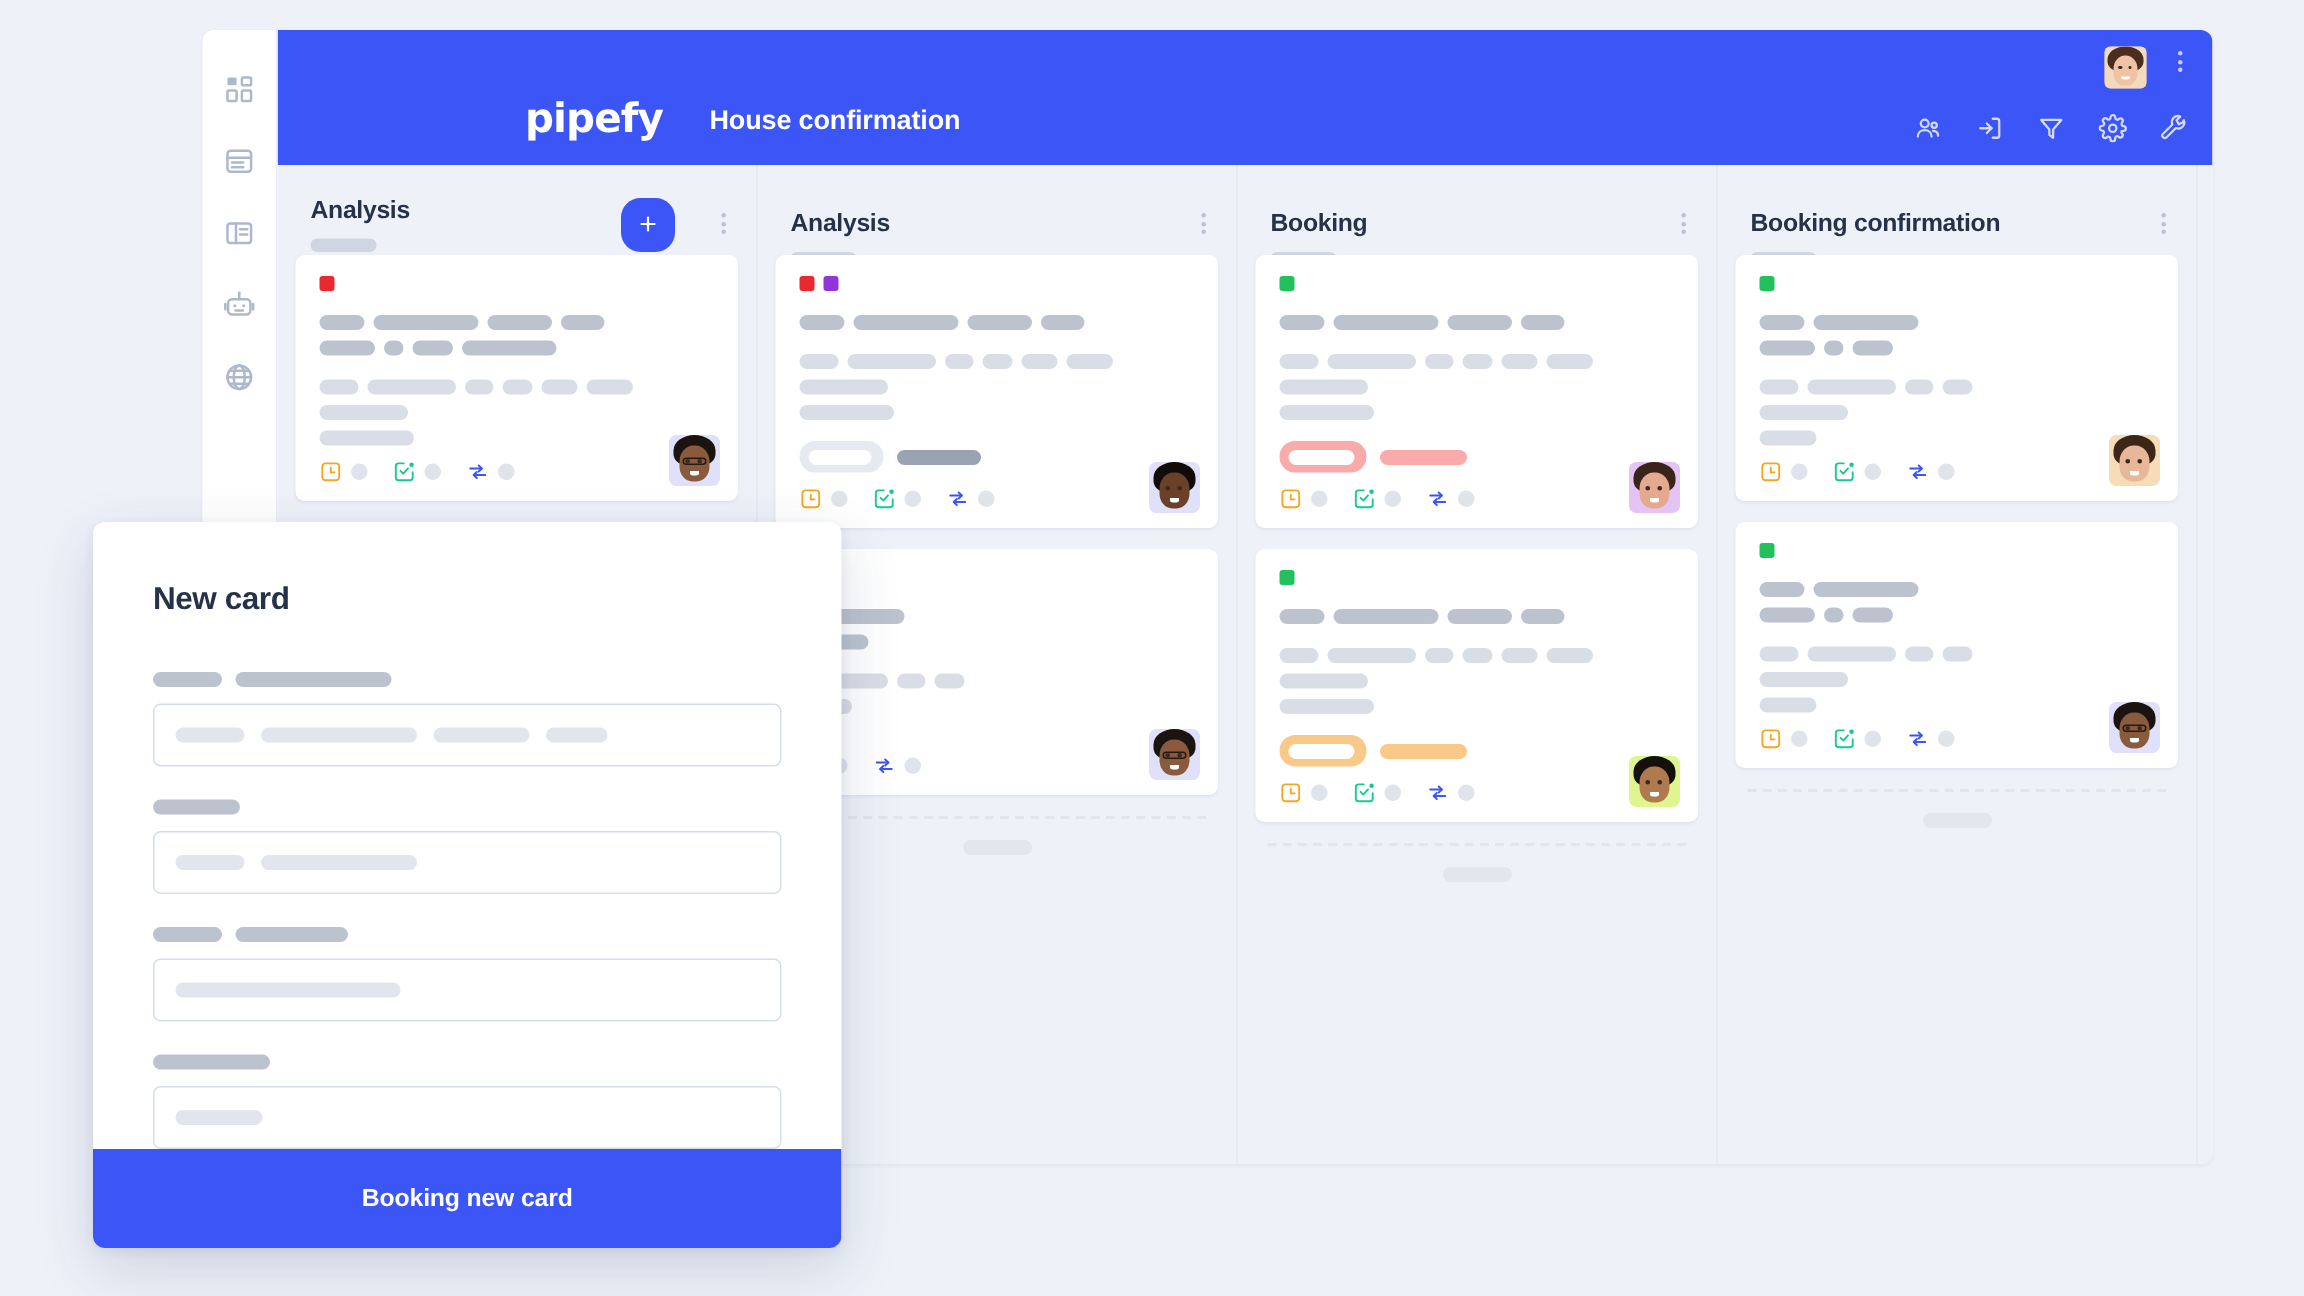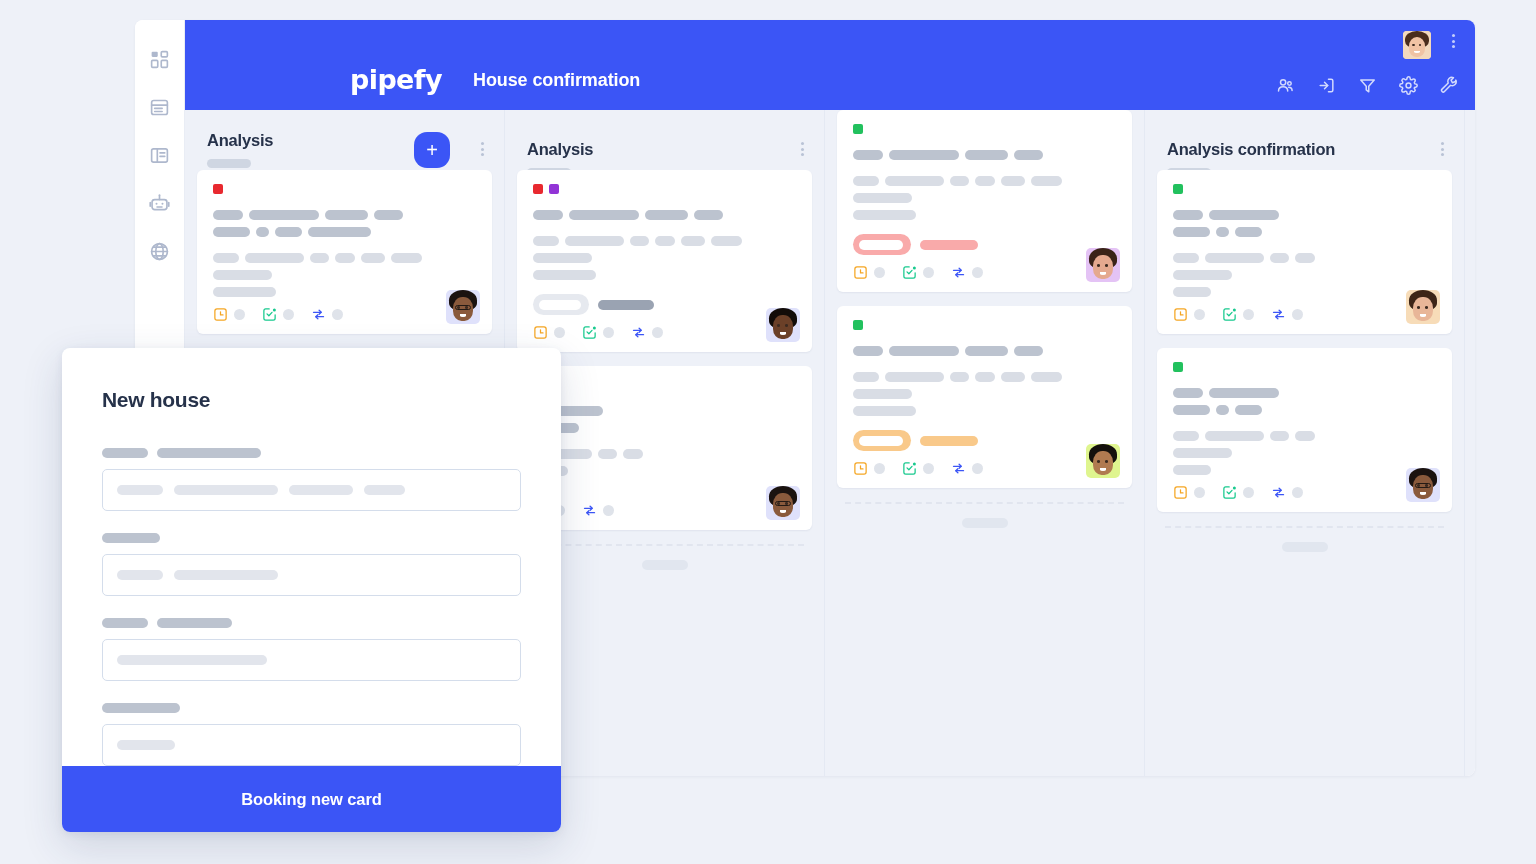--- a/index.html
+++ b/index.html
@@ -492,20 +492,29 @@
               <div class="eyeL"></div>
               <div class="eyeR"></div>
               <div class="mouth"></div>
             </div>
           </div>
         </article>
         <div class="col-footer-divider"></div>
         <div class="col-footer-pill"></div>
       </section>
       <section class="column">
+        <div class="col-head">
+          <div class="col-title">Booking</div>
+          <div class="col-sub"></div>
+          <div class="col-kebab">
+            <i></i>
+            <i></i>
+            <i></i>
+          </div>
+        </div>
         <article class="card">
           <div class="card-labels">
             <span class="label-dot" style="background: rgb(34, 193, 94);"></span>
           </div>
           <div class="sk-row"><span class="sk" style="width: 30px;"></span><span class="sk" style="width: 70px;"></span><span class="sk" style="width: 43px;"></span><span class="sk" style="width: 29px;"></span></div>
           <div class="sk-row sk-gap"><span class="sk light" style="width: 26px;"></span><span class="sk light" style="width: 59px;"></span><span class="sk light" style="width: 19px;"></span><span class="sk light" style="width: 20px;"></span><span class="sk light" style="width: 24px;"></span><span class="sk light" style="width: 31px;"></span></div>
           <div class="sk-row"><span class="sk light" style="width: 59px;"></span></div>
           <div class="sk-row"><span class="sk light" style="width: 63px;"></span></div>
           <div class="badge-row">
             <div class="badge-pill" style="background: rgb(249, 170, 170); width: 58px;">
@@ -605,21 +614,21 @@
               <div class="eyeR"></div>
               <div class="mouth"></div>
             </div>
           </div>
         </article>
         <div class="col-footer-divider"></div>
         <div class="col-footer-pill"></div>
       </section>
       <section class="column">
         <div class="col-head">
-          <div class="col-title">Analysis confirmation</div>
+          <div class="col-title">Booking confirmation</div>
           <div class="col-sub"></div>
           <div class="col-kebab">
             <i></i>
             <i></i>
             <i></i>
           </div>
         </div>
         <article class="card">
           <div class="card-labels">
             <span class="label-dot" style="background: rgb(34, 193, 94);"></span>
@@ -720,21 +729,21 @@
           </div>
         </article>
         <div class="col-footer-divider"></div>
         <div class="col-footer-pill"></div>
       </section>
     </main>
 </div>
 
 <section id="modal">
   <div id="modal-body">
-    <h2 id="modal-title">New house</h2>
+    <h2 id="modal-title">New card</h2>
     <div id="modal-fields">
         <div class="field">
           <div class="field-label"><span class="sk" style="width: 46px;"></span><span class="sk" style="width: 104px;"></span></div>
           <div class="field-input">
             <span class="sk lighter" style="width: 46px;"></span>
             <span class="sk lighter" style="width: 104px;"></span>
             <span class="sk lighter" style="width: 64px;"></span>
             <span class="sk lighter" style="width: 41px;"></span>
           </div>
         </div>

